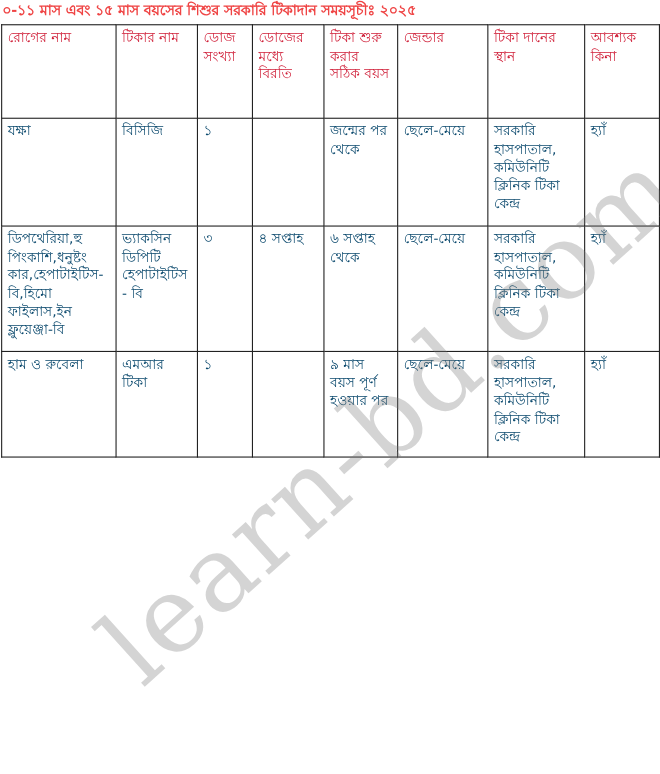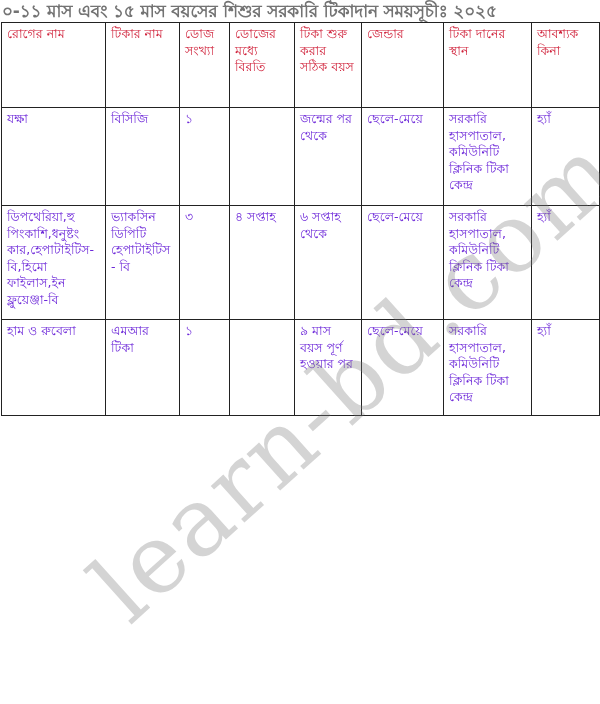--- a/index.html
+++ b/index.html
@@ -1,32 +1,32 @@
 <!DOCTYPE html>
 <html><head>
   <meta charset="utf-8">
   <style>
     * { box-sizing: border-box; margin: 0; padding: 0; }
     html, body { width: 600px; height: 704px; background: #ffffff; overflow: hidden; }
     body { position: relative; font-family: "DejaVu Sans", sans-serif; }
     .title {
       position: absolute; left: 2px; top: 1px; width: 596px; height: 20px;
-      color: #737373; font-size: 17px; font-weight: bold; white-space: nowrap;
+      color: #ef4444; font-size: 13px; font-weight: bold; white-space: nowrap;
       line-height: 20px; letter-spacing: -0.2px;
     }
     table.sched {
       position: absolute; left: 1px; top: 22px;
       border-collapse: collapse; table-layout: fixed; width: 598px;
     }
     table.sched td, table.sched th {
       border: 1.5px solid #222;
       vertical-align: top; text-align: left;
       padding: 3px 5px 2px 5px;
       font-size: 12.5px; line-height: 16.5px; font-weight: normal;
-      color: #6d28d9;
+      color: #0c4a6e;
       overflow: hidden; word-wrap: break-word;
     }
     table.sched th { color: #d0213a; }
     .watermark {
       position: absolute; left: 50px; top: 300px;
       font-family: "DejaVu Serif", serif; font-size: 96px; color: rgba(120,120,120,0.32);
       transform: rotate(-42deg); transform-origin: left top;
       white-space: nowrap; pointer-events: none; letter-spacing: 2px;
       top: 560px; left: 70px;
     }

